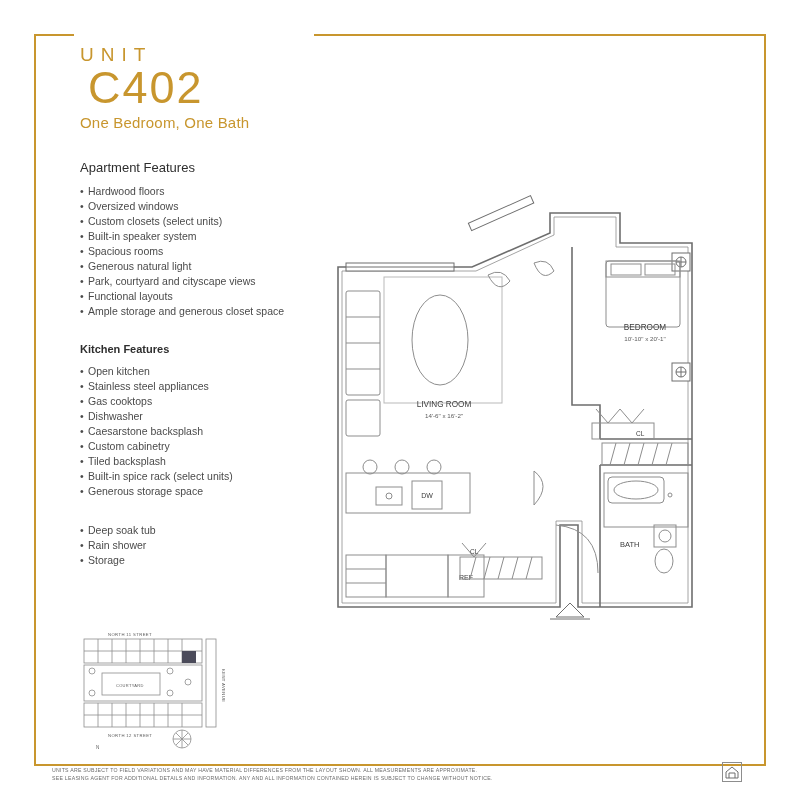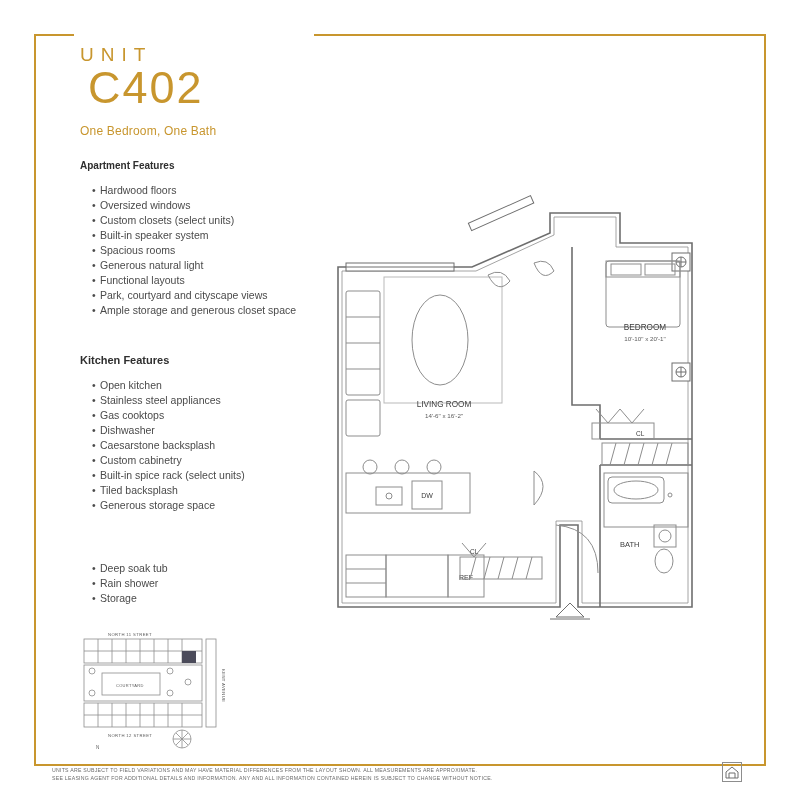--- a/index.html
+++ b/index.html
@@ -34,30 +34,30 @@
   .title-block { position: absolute; left: 80px; top: 44px; }
   .unit-word {
     font-size: 19px; letter-spacing: 7px; color: #c8962e;
     font-family: "Liberation Sans", sans-serif; font-weight: 400;
   }
   .unit-number {
     font-size: 45px; letter-spacing: 2px; color: #c8962e;
     line-height: 48px; margin-top: -2px; font-weight: 400; margin-left: 8px;
   }
   .unit-sub {
-    font-size: 12px; color: #c8962e; margin-top: 12px; letter-spacing: 0.2px;
+    font-size: 15px; color: #c8962e; margin-top: 2px; letter-spacing: 0.2px;
   }
 
   
   .features { position: absolute; left: 80px; top: 160px; width: 230px; color: #3b3b3b; }
   .feat-head {
-    font-size: 10px; font-weight: bold; color: #2e2e2e; margin-bottom: 9px;
+    font-size: 13px; font-weight: normal; color: #2e2e2e; margin-bottom: 9px;
   }
   .feat-head.sub { font-size: 11px; font-weight: bold; }
-  .feat-list { list-style: none; margin: 12px; padding: 0; }
+  .feat-list { list-style: none; margin: 0; padding: 0; }
   .feat-list li {
     font-size: 10.5px; line-height: 15px; color: #4a4a4a; position: relative;
     padding-left: 8px; white-space: nowrap;
   }
   .feat-list li:before {
     content: "\2022"; position: absolute; left: 0; top: 0; color: #4a4a4a;
   }
   .group-gap { height: 24px; }
 
   
@@ -97,37 +97,37 @@
   <div class="features">
 
     <div class="feat-head">Apartment Features</div>
     <ul class="feat-list">
       <li>Hardwood floors</li>
       <li>Oversized windows</li>
       <li>Custom closets (select units)</li>
       <li>Built-in speaker system</li>
       <li>Spacious rooms</li>
       <li>Generous natural light</li>
+      <li>Park, courtyard and cityscape views</li>
       <li>Functional layouts</li>
-      <li>Park, courtyard and cityscape views</li>
       <li>Ample storage and generous closet space</li>
     </ul>
 
     <div class="group-gap"></div>
 
     <div class="feat-head sub">Kitchen Features</div>
     <ul class="feat-list">
       <li>Open kitchen</li>
       <li>Stainless steel appliances</li>
       <li>Gas cooktops</li>
       <li>Dishwasher</li>
       <li>Caesarstone backsplash</li>
       <li>Custom cabinetry</li>
+      <li>Tiled backsplash</li>
       <li>Built-in spice rack (select units)</li>
-      <li>Tiled backsplash</li>
       <li>Generous storage space</li>
     </ul>
 
     <div class="group-gap"></div>
 
     <ul class="feat-list">
       <li>Deep soak tub</li>
       <li>Rain shower</li>
       <li>Storage</li>
     </ul>

